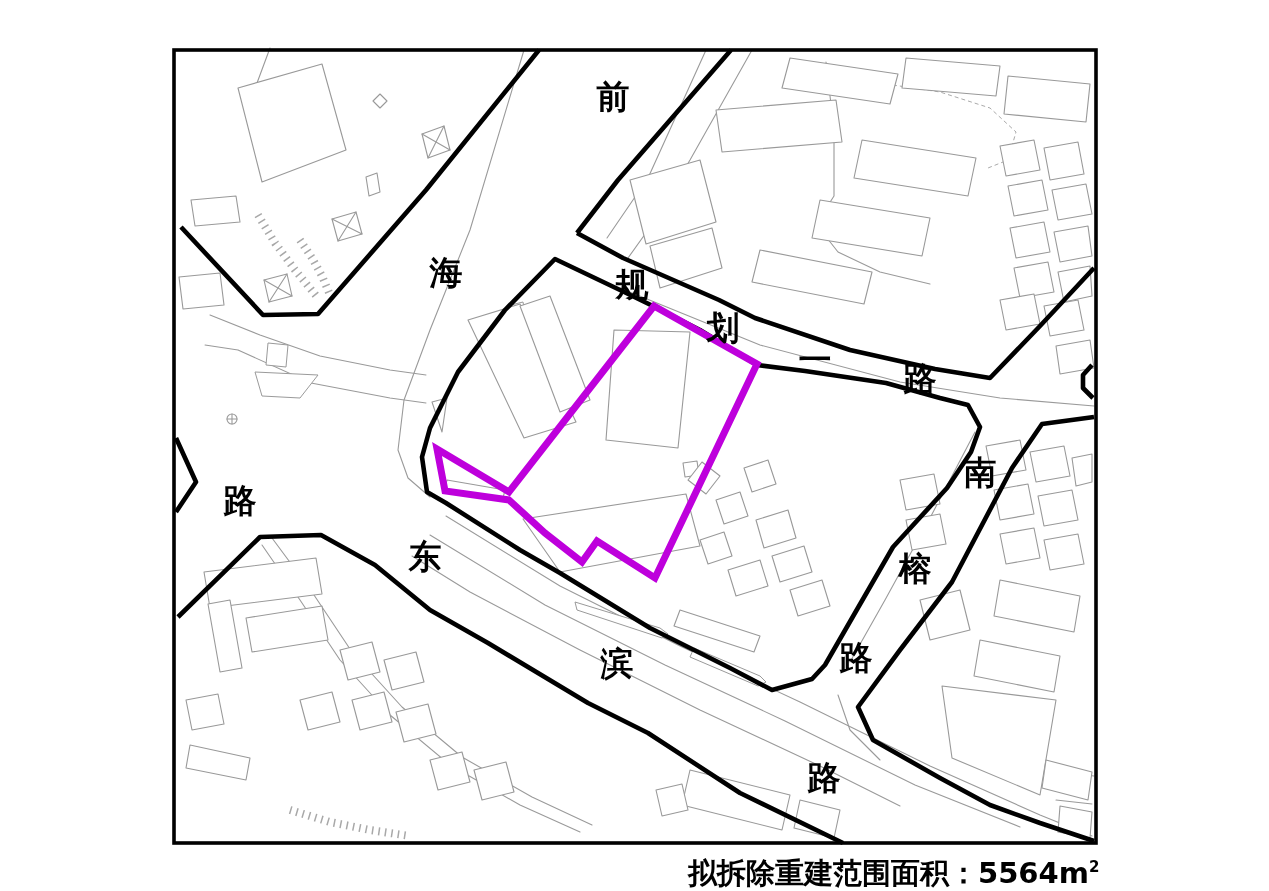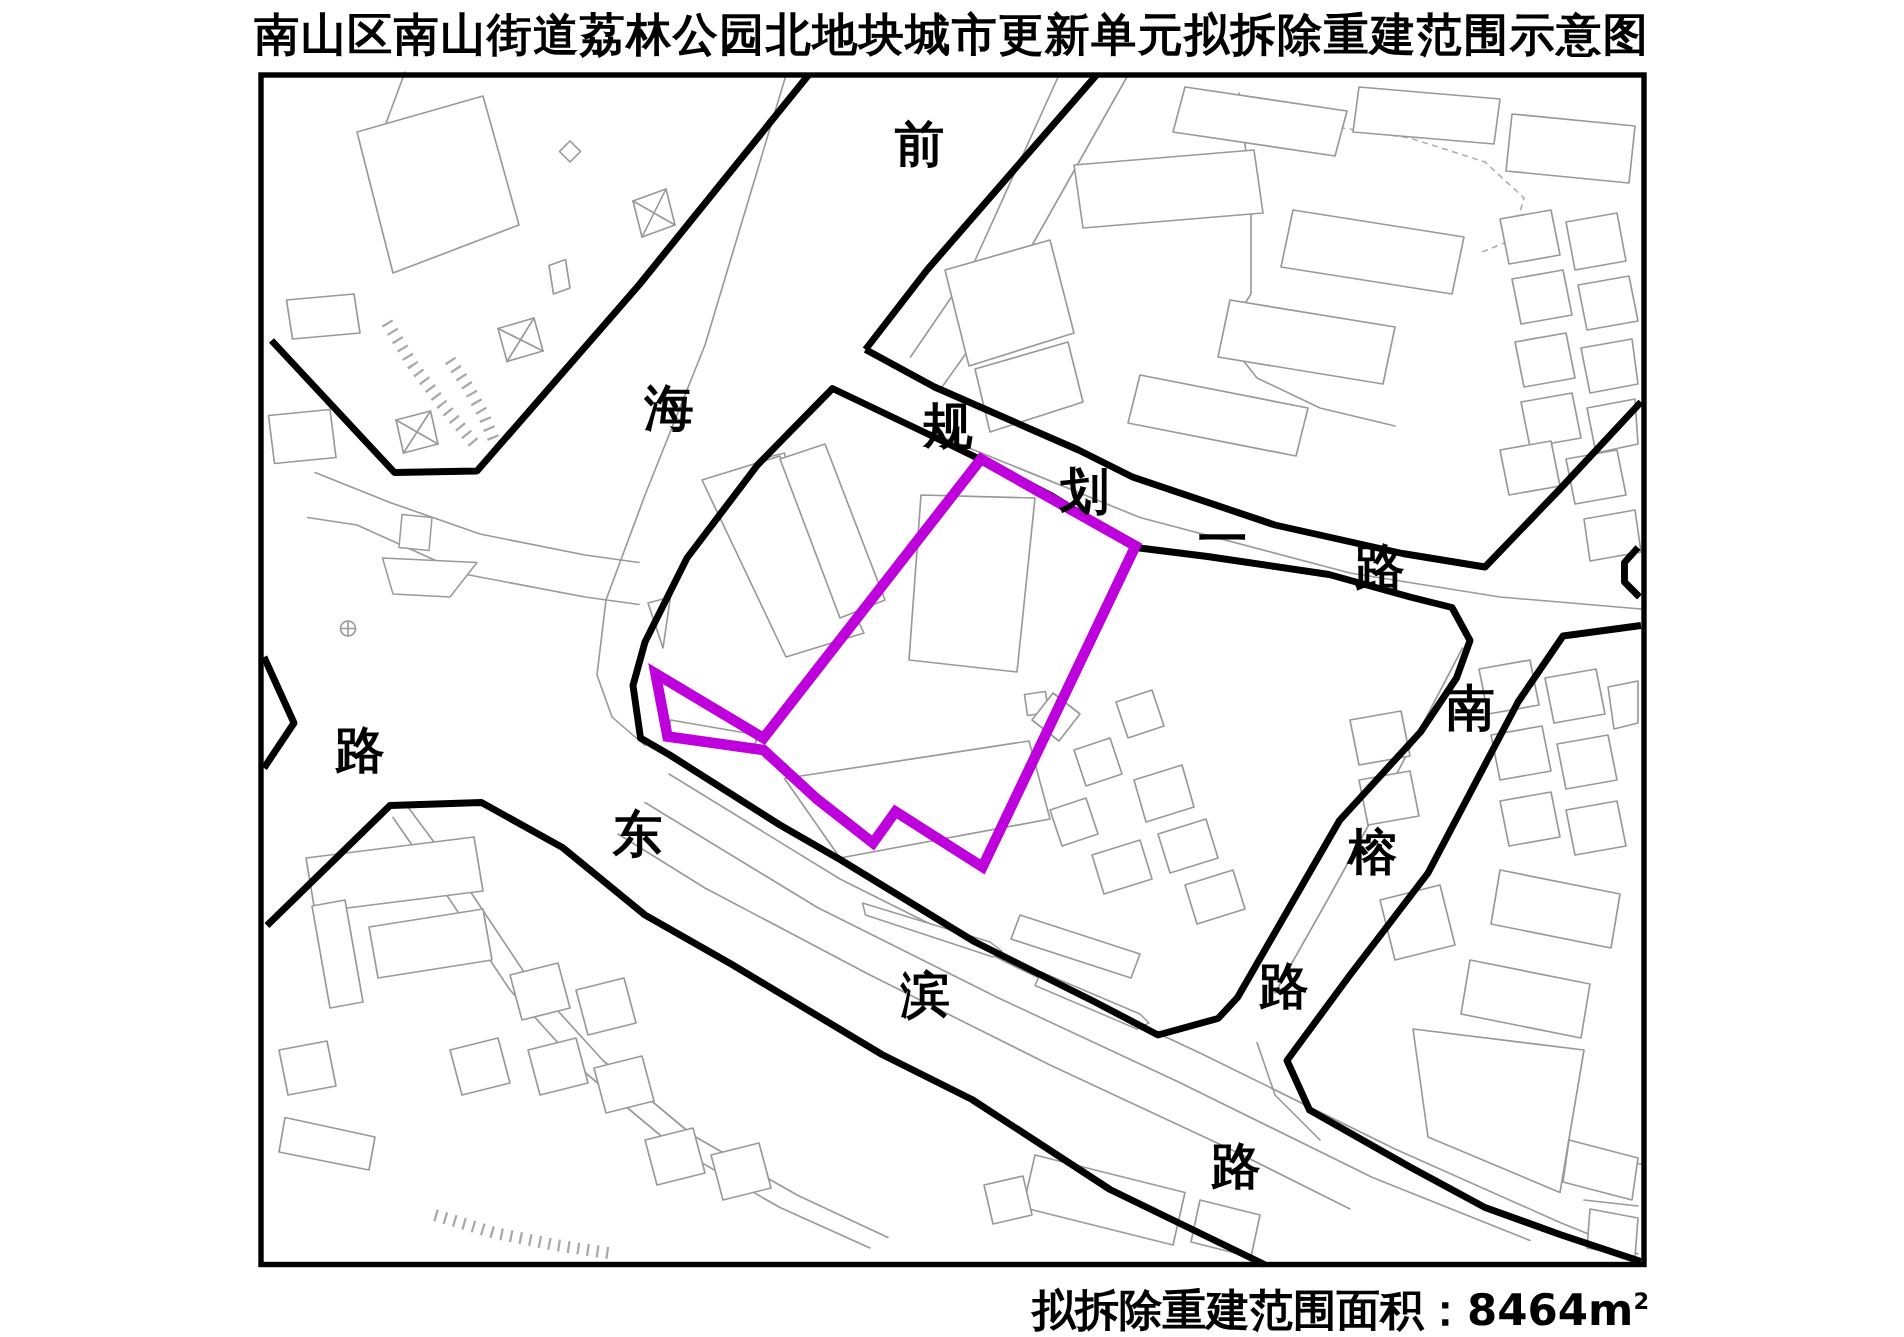--- a/index.html
+++ b/index.html
@@ -17,21 +17,20 @@
   .hatch{fill:none;stroke:#a8a8a8;stroke-width:8;stroke-dasharray:1.5 5;}
   .rb{fill:none;stroke:var(--black,#000);stroke-width:4.6;stroke-linejoin:round;stroke-linecap:butt;}
   .site{fill:none;stroke:var(--purple,#BE00DC);stroke-width:7;stroke-linejoin:miter;}
   .frame{fill:none;stroke:#000;stroke-width:3.6;}
   .rlabel{font-family:"DejaVu Sans",sans-serif;font-size:33px;font-weight:600;fill:#000;}
 </style>
 </head>
 <body>
 
 <div id="page" style="--purple: #BE00DC; --black: #000000;">
-  <div id="title">南山区南山街道荔林公园北地块城市更新单元拟拆除重建范围示意图</div>
   <svg id="map-svg" width="1269" height="891">
       <g>
         <polyline points="524,50 470,230 430,330 404,400 398,450 408,478 430,497" class="lg"></polyline>
         <polyline points="706,50 648,178 607,238" class="lg"></polyline>
         <polyline points="752,50 690,160 648,230 628,258" class="lg"></polyline>
         <polyline points="210,315 260,335 320,356 390,370 426,375" class="lg"></polyline>
         <polyline points="205,345 238,350 311,383 390,398 426,403" class="lg"></polyline>
         <polyline points="620,288 760,345 900,382 1000,398 1094,406" class="lg"></polyline>
         <polyline points="446,516 560,586 680,646 800,702 930,766 1040,815 1092,836" class="lg"></polyline>
         <polyline points="430,535 545,605 665,665 785,721 915,785 1020,827" class="lg"></polyline>
@@ -166,14 +165,14 @@
         <text x="915" y="568" class="rlabel" text-anchor="middle" dominant-baseline="central">榕</text>
         <text x="856" y="657" class="rlabel" text-anchor="middle" dominant-baseline="central">路</text>
         <text x="425" y="556" class="rlabel" text-anchor="middle" dominant-baseline="central">东</text>
         <text x="617" y="663" class="rlabel" text-anchor="middle" dominant-baseline="central">滨</text>
         <text x="824" y="777" class="rlabel" text-anchor="middle" dominant-baseline="central">路</text>
       </g>
       <g>
         <rect x="174" y="50" width="922" height="793" class="frame"></rect>
       </g>
     </svg>
-  <div id="caption"><span>拟拆除重建范围面积：</span><span>8464</span><span>m</span><sup>2</sup></div>
+  <div id="caption"><span>拟拆除重建范围面积：</span><span>5564</span><span>m</span><sup>2</sup></div>
 </div>
 
 </body></html>

